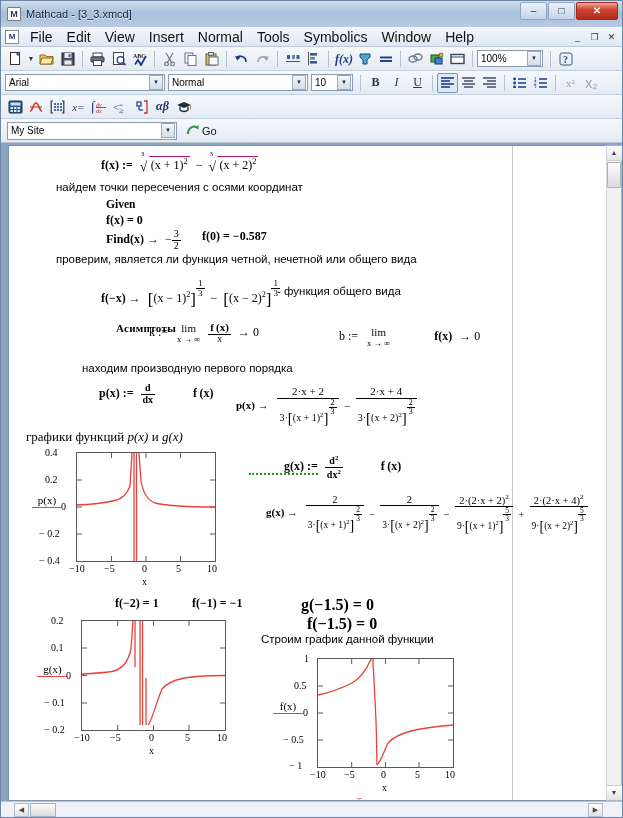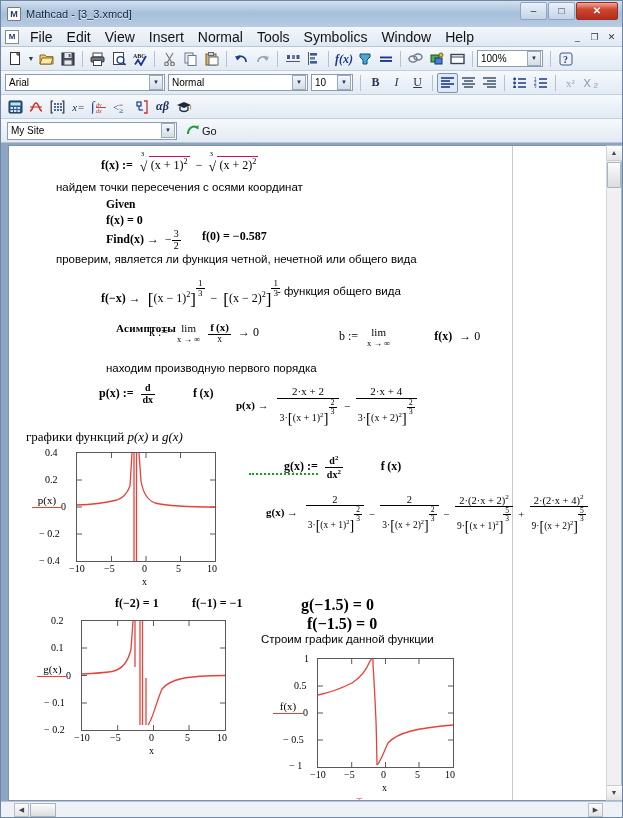--- a/index.html
+++ b/index.html
@@ -382,21 +382,21 @@
           <text x="0" y="4" font-size="4.5" fill="#1b3b8a" font-family="Liberation Sans">1</text>
           <text x="0" y="8" font-size="4.5" fill="#1b3b8a" font-family="Liberation Sans">2</text>
           <text x="0" y="11.5" font-size="4.5" fill="#1b3b8a" font-family="Liberation Sans">3</text>
           <line x1="5" y1="2" x2="13" y2="2" stroke="#1b3b8a" stroke-width="1.5"></line>
           <line x1="5" y1="6" x2="13" y2="6" stroke="#1b3b8a" stroke-width="1.5"></line>
           <line x1="5" y1="10" x2="13" y2="10" stroke="#1b3b8a" stroke-width="1.5"></line>
         </svg>
     </div>
     <div class="tsep"></div>
     <div class="tbtn" style="color:#99a3b2;font-family:'Liberation Serif',serif;font-size:11px">x²</div>
-    <div class="tbtn" style="color:#99a3b2;font-family:Liberation Mono, monospace;font-size:14px">x₂</div>
+    <div class="tbtn" style="color:#99a3b2;font-family:Liberation Sans, sans-serif;font-size:14px">x₂</div>
   </div>
 
   <div class="tbrow">
     <div class="tbtn">
       <svg width="15" height="14">
           <rect x="1" y="1" width="13" height="12" rx="1" fill="#2f5a86" stroke="#173450"></rect>
           <rect x="2.5" y="2.5" width="10" height="3" fill="#b9e4ef"></rect>
           <rect x="2.5" y="7" width="2.4" height="2" fill="#dbe6f0"></rect>
           <rect x="6" y="7" width="2.4" height="2" fill="#dbe6f0"></rect>
           <rect x="9.5" y="7" width="2.4" height="2" fill="#dbe6f0"></rect>
@@ -537,21 +537,21 @@
       <div class="reg" style="left:330px; top:180px; font-size:12px">
         <span>b :=</span>
         <span style="display:inline-block;text-align:center;margin-left:6px;vertical-align:middle">
           <span style="display:block;font-size:11px">lim</span>
           <span style="display:block;font-size:8.5px">x → ∞</span>
         </span>
         <span class="bold" style="margin-left:6px">f(x)</span>
         <span style="margin-left:4px">→ 0</span>
       </div>
 
-      <div class="txt" style="left:73px; top:216px;margin-left:24px;">находим производную первого порядка</div>
+      <div class="txt" style="left:73px; top:216px;">находим производную первого порядка</div>
 
       <div class="reg" style="left:55px; top:237px; font-size:12px">
         <span class="bold">p(x) :=</span>
         <span class="frac" style="margin-left:4px;vertical-align:middle;font-size:10px">
           <span class="num bold">d</span>
           <span class="den bold">dx</span>
         </span>
         <span class="bold">f (x)</span>
       </div>
 

